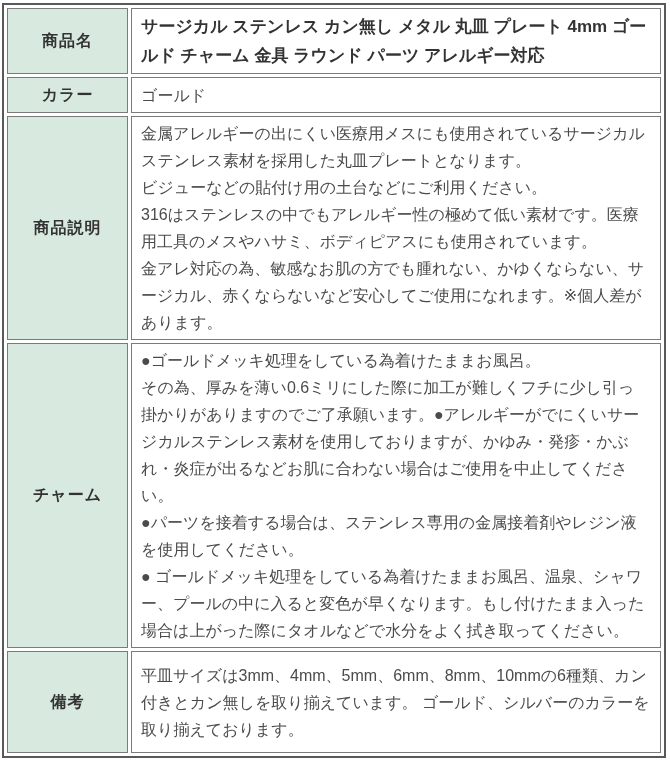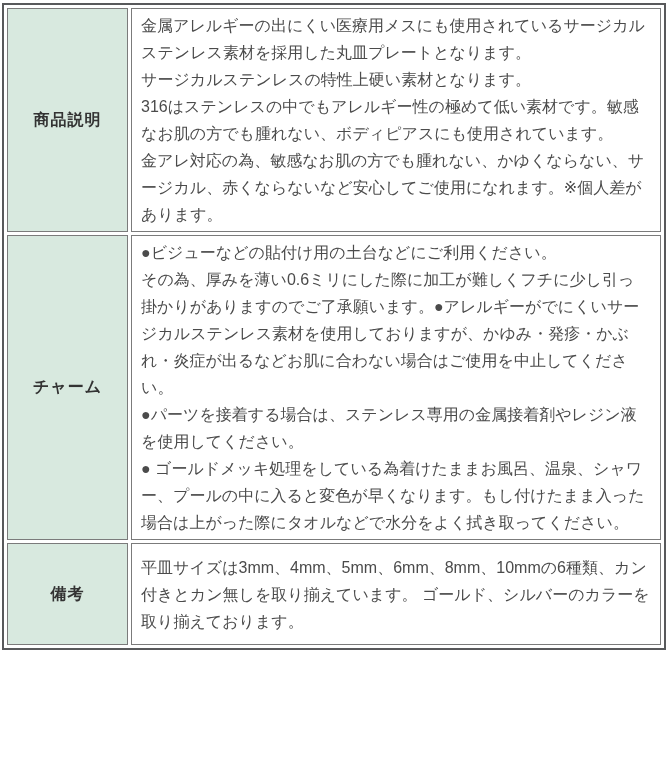--- a/index.html
+++ b/index.html
@@ -59,33 +59,41 @@
 </style>
 </head>
 <body>
 
 <table class="spec">
   <colgroup>
     <col class="c-label">
     <col class="c-value">
   </colgroup>
   <tbody>
+    <tr class="r1">
+      <td class="label">商品名</td>
+      <td class="value title">サージカル ステンレス カン無し メタル 丸皿 プレート 4mm ゴールド チャーム 金具 ラウンド パーツ アレルギー対応</td>
+    </tr>
+    <tr class="r4">
+      <td class="label">カラー</td>
+      <td class="value">ゴールド</td>
+    </tr>
     <tr class="r5">
       <td class="label">商品説明</td>
       <td class="value">
         <div>金属アレルギーの出にくい医療用メスにも使用されているサージカルステンレス素材を採用した丸皿プレートとなります。</div>
-        <div>サージカルステンレスの特性上硬い素材となります。</div>
-        <div>316はステンレスの中でもアレルギー性の極めて低い素材です。敏感なお肌の方でも腫れない、ボディピアスにも使用されています。</div>
+        <div>ビジューなどの貼付け用の土台などにご利用ください。</div>
+        <div>316はステンレスの中でもアレルギー性の極めて低い素材です。医療用工具のメスやハサミ、ボディピアスにも使用されています。</div>
         <div>金アレ対応の為、敏感なお肌の方でも腫れない、かゆくならない、サージカル、赤くならないなど安心してご使用になれます。※個人差があります。</div>
       </td>
     </tr>
     <tr class="r6">
       <td class="label">チャーム</td>
       <td class="value">
-        <div>●ビジューなどの貼付け用の土台などにご利用ください。</div>
+        <div>●ゴールドメッキ処理をしている為着けたままお風呂。</div>
         <div>その為、厚みを薄い0.6ミリにした際に加工が難しくフチに少し引っ掛かりがありますのでご了承願います。●アレルギーがでにくいサージカルステンレス素材を使用しておりますが、かゆみ・発疹・かぶれ・炎症が出るなどお肌に合わない場合はご使用を中止してください。</div>
         <div>●パーツを接着する場合は、ステンレス専用の金属接着剤やレジン液を使用してください。</div>
         <div>● ゴールドメッキ処理をしている為着けたままお風呂、温泉、シャワー、プールの中に入ると変色が早くなります。もし付けたまま入った場合は上がった際にタオルなどで水分をよく拭き取ってください。</div>
       </td>
     </tr>
     <tr class="r7">
       <td class="label">備考</td>
       <td class="value">平皿サイズは3mm、4mm、5mm、6mm、8mm、10mmの6種類、カン付きとカン無しを取り揃えています。 ゴールド、シルバーのカラーを取り揃えております。</td>
     </tr>
   </tbody>

